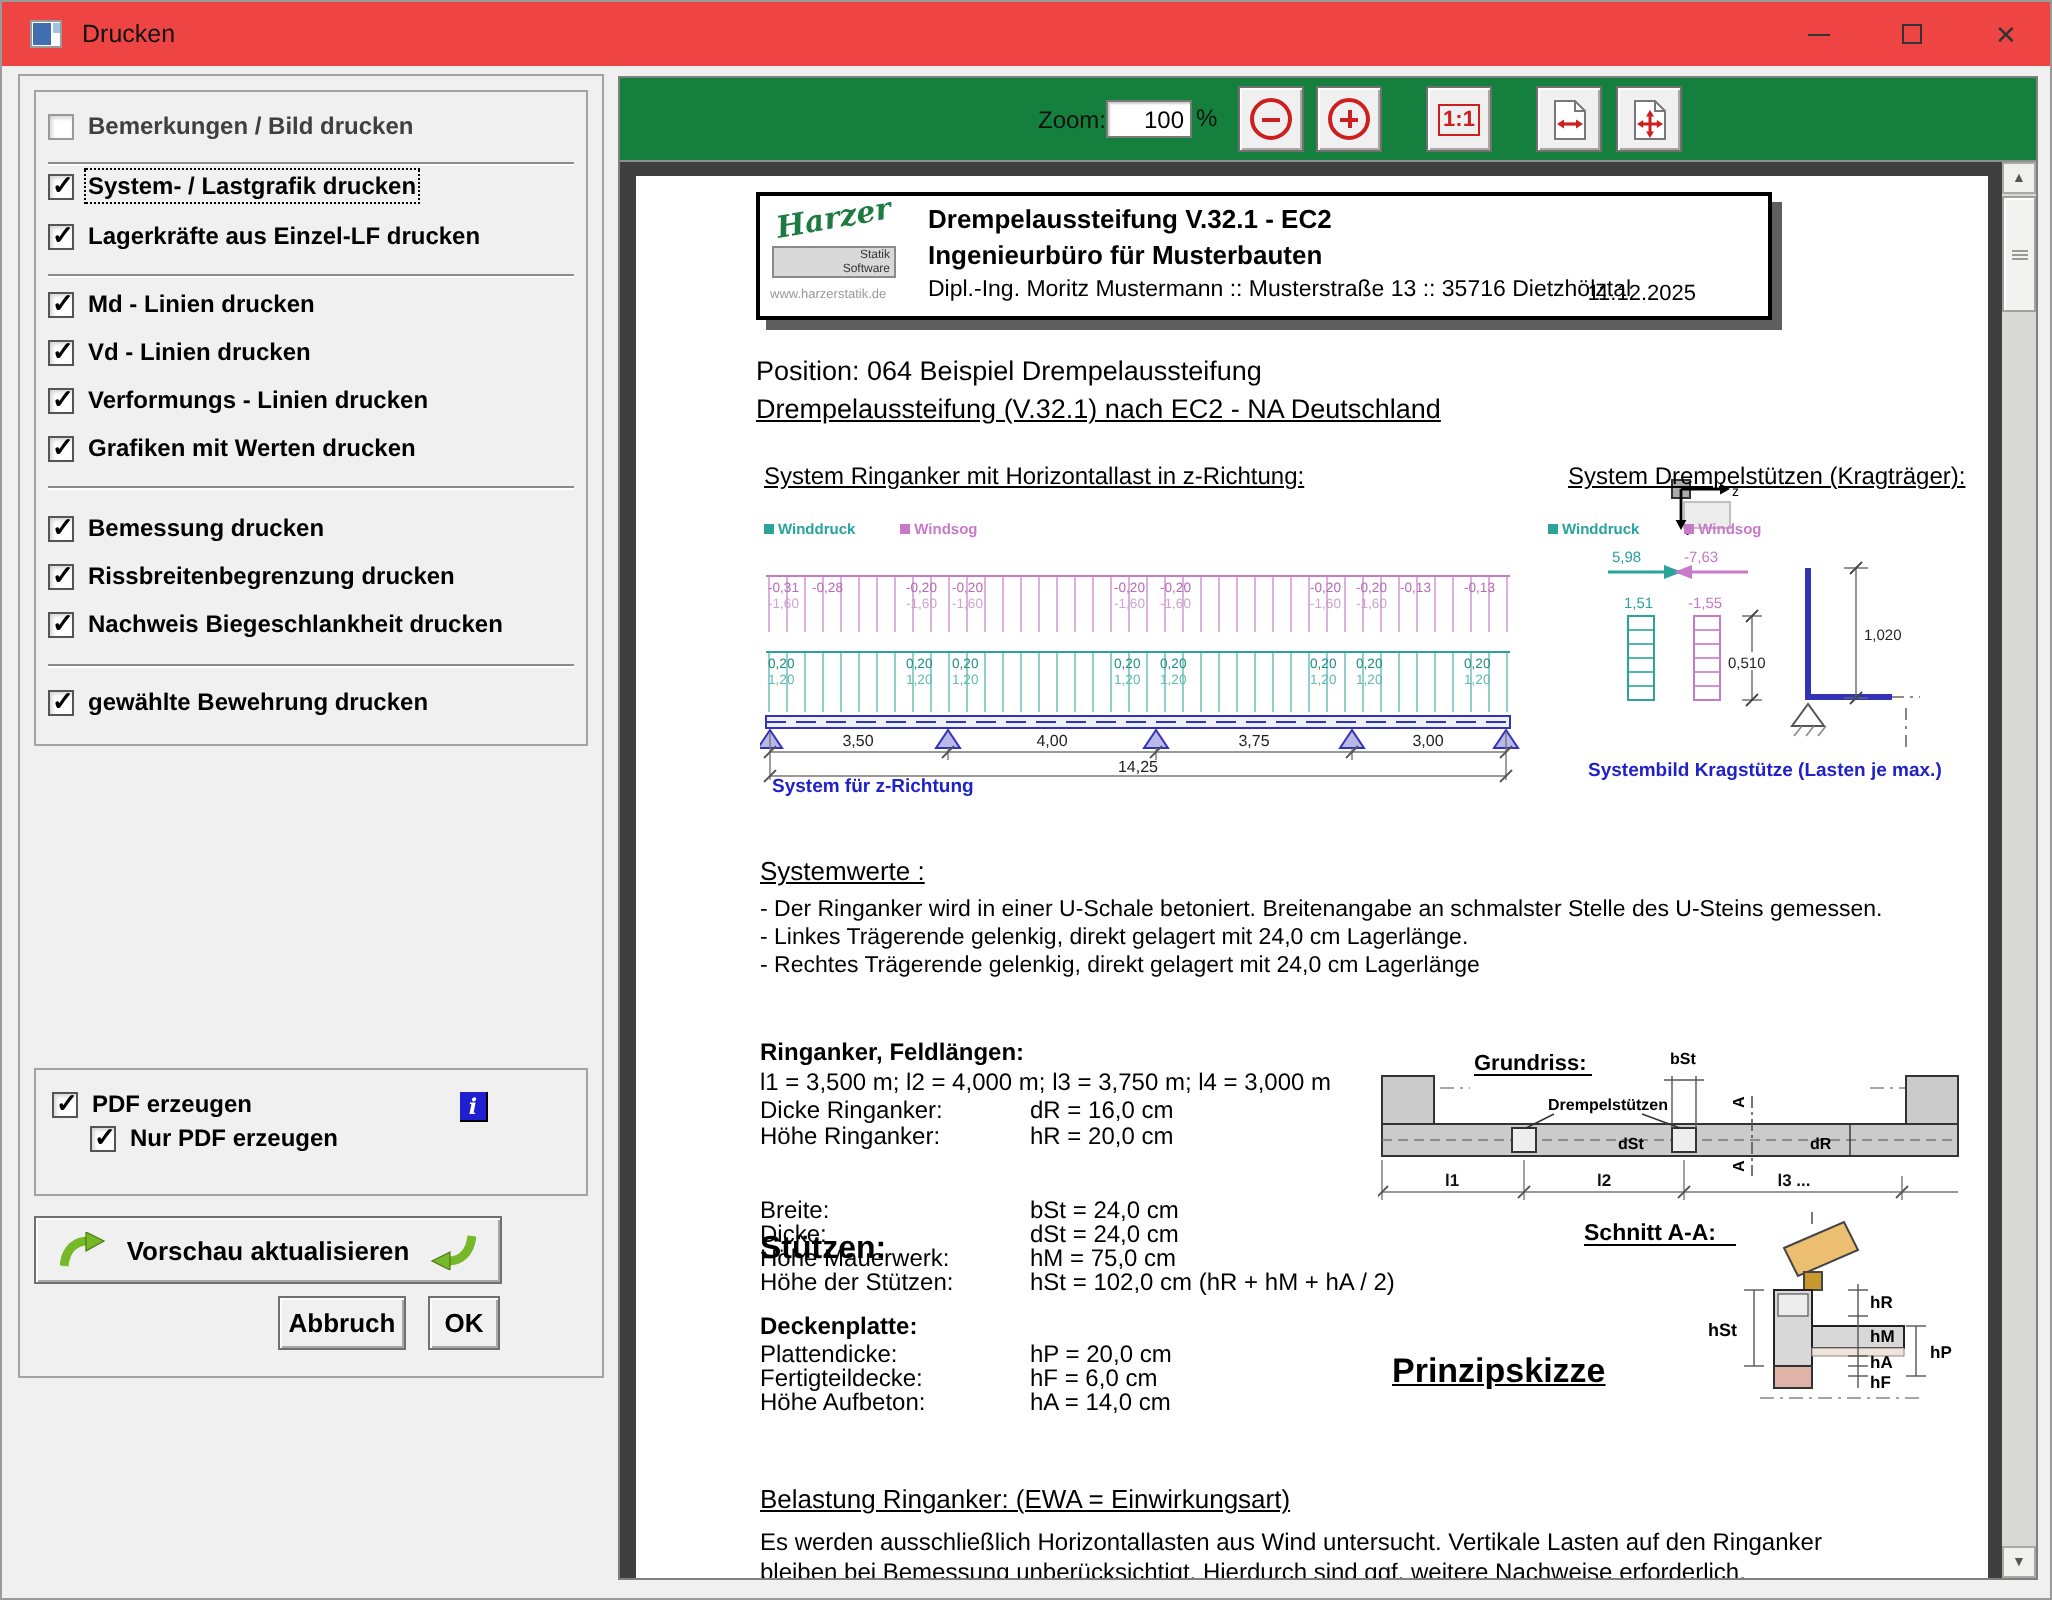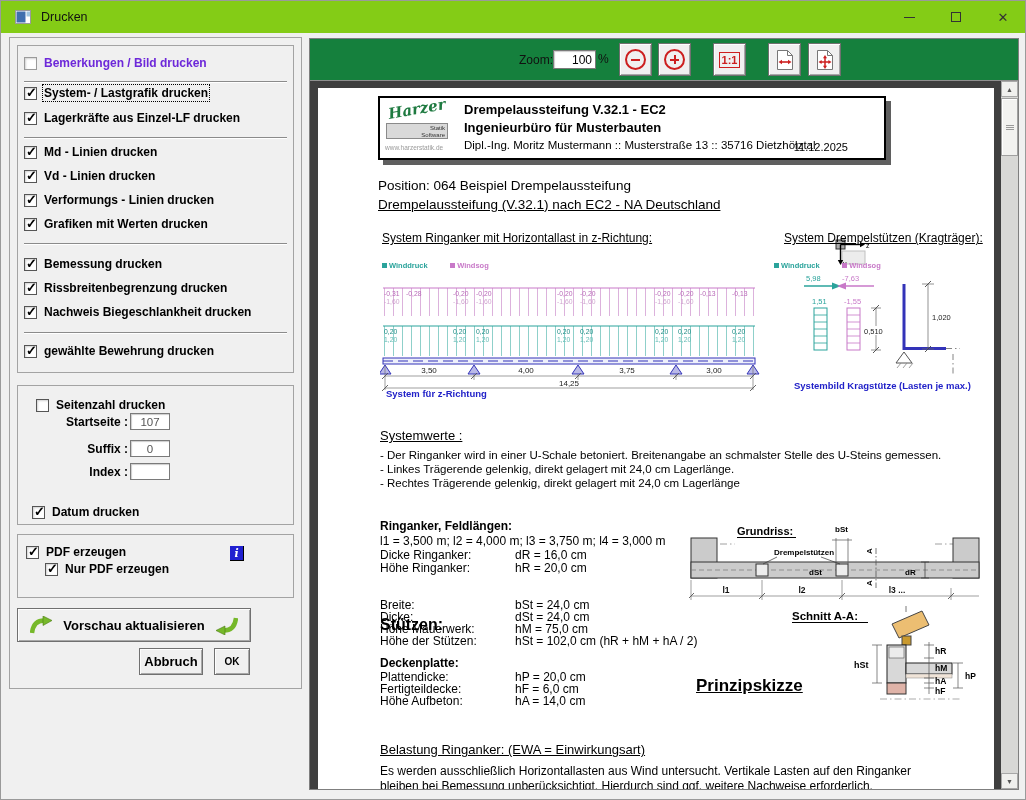--- a/index.html
+++ b/index.html
@@ -1,33 +1,33 @@
 <!DOCTYPE html>
 <html><head>
 <meta charset="utf-8">
 <style>
   * { box-sizing: border-box; margin: 0; padding: 0; }
   html,body { width:1026px; height:800px; }
   body { font-family:"Liberation Sans",sans-serif; background:#f0f0f0; position:relative; overflow:hidden; }
   .win { position:absolute; inset:0; border:1px solid #9a9a9a; background:#f0f0f0; }
-  .titlebar { position:absolute; left:0; top:0; right:0; height:32px; background:#84cc16; display:flex; align-items:center; }
+  .titlebar { position:absolute; left:0; top:0; right:0; height:32px; background:#ef4444; display:flex; align-items:center; }
   .title-text { font-size:12.5px; color:#111; margin-left:10px; }
   .app-icon { margin-left:14px; width:16px; height:14px; }
   .wbtn { position:absolute; top:4px; width:40px; height:24px; display:flex; align-items:center; justify-content:center; color:#333; }
   .min-glyph { width:11px; height:1px; background:#333; display:inline-block; }
   .max-glyph { width:10px; height:10px; border:1px solid #333; display:inline-block; }
   .close-glyph { font-size:13px; line-height:1; }
   .gbox { position:absolute; border:1px solid #a3a3a3; }
   .sep { position:absolute; left:6px; right:6px; border-top:1px solid #8b8b8b; box-shadow:0 1px 0 #ffffff; }
   .row { position:absolute; display:flex; align-items:center; gap:7px; }
   .cb { width:13px; height:13px; background:#fff; border:1px solid #555; box-shadow:inset 1px 1px 2px rgba(0,0,0,.18); position:relative; flex:0 0 13px; }
   .cb.on::after { content:"✓"; position:absolute; left:1px; top:-3px; font-size:13px; font-weight:bold; color:#000; }
   .cb.dis { border-color:#9a9a9a; }
   .cbl { font-size:12px; font-weight:bold; color:#000; white-space:nowrap; }
-  .cbl.dis { color:#6d28d9; }
+  .cbl.dis { color:#404040; }
   .cbl.focus { outline:1px dotted #000; outline-offset:1px; }
   .flabel { position:absolute; font-size:12px; font-weight:bold; width:100px; text-align:right; white-space:nowrap; }
   .field { position:absolute; width:40px; height:17px; border:1px solid #7a7a7a; box-shadow:inset 1px 1px 1px rgba(0,0,0,.2); background:#fff; font-size:11.5px; text-align:center; font-family:"Liberation Sans",sans-serif; color:#555; }
   .btn3d { background:#f0f0f0; border:1px solid #707070; box-shadow:inset 1px 1px 0 #fdfdfd, inset -1px -1px 0 #a8a8a8; display:flex; align-items:center; justify-content:center; cursor:default; }
   .info-i { position:absolute; width:14px; height:15px; background:#2020d0; border-right:1.5px solid #000; border-bottom:1.5px solid #000; color:#fff; font-family:"DejaVu Serif",serif; font-weight:bold; font-style:italic; font-size:11px; display:flex; align-items:center; justify-content:center; }
   
   .preview-border { position:absolute; left:308px; top:37px; width:710px; height:752px; border:1px solid #7f7f7f; background:#f0f0f0; }
   .toolbar { position:absolute; left:309px; top:38px; width:708px; height:42px; background:#15803d; border-bottom:1px solid #8f8f8f; }
   .tlabel { position:absolute; font-size:12px; color:#111; }
   .zoominput { position:absolute; width:43px; height:19px; border:1px solid #7a7a7a; box-shadow:inset 1px 1px 1px rgba(0,0,0,.2); background:#fff; font-size:12px; text-align:right; padding-right:3px; font-family:"Liberation Sans",sans-serif; }
@@ -127,36 +127,20 @@
         <span class="cb on"></span>
         <span class="cbl">Nachweis Biegeschlankheit drucken</span>
       </div>
     <div class="sep" style="top:286px;"></div>
     <div class="row" style="left:6px; top:298px;">
         <span class="cb on"></span>
         <span class="cbl">gewählte Bewehrung drucken</span>
       </div>
   </div>
 
-  <div class="gbox" style="left:16px; top:384px; width:277px; height:140px;">
-    <div class="row" style="left:18px; top:12px;">
-        <span class="cb"></span>
-        <span class="cbl">Seitenzahl drucken</span>
-      </div>
-    <span class="flabel" style="left:10px; top:29px;">Startseite :</span>
-    <input class="field" style="left: 112px; top: 27px;" value="107">
-    <span class="flabel" style="left:10px; top:56px;">Suffix :</span>
-    <input class="field" style="left: 112px; top: 54px;" value="0">
-    <span class="flabel" style="left:10px; top:79px;">Index :</span>
-    <input class="field" style="left: 112px; top: 77px;" value="">
-    <div class="row" style="left:14px; top:119px;">
-        <span class="cb on"></span>
-        <span class="cbl">Datum drucken</span>
-      </div>
-  </div>
 
   <div class="gbox" style="left:16px; top:533px; width:277px; height:64px;">
     <div class="row" style="left:8px; top:10px;">
         <span class="cb on"></span>
         <span class="cbl">PDF erzeugen</span>
       </div>
     <div class="info-i" style="left:212px; top:11px;">i</div>
     <div class="row" style="left:27px; top:27px;">
         <span class="cb on"></span>
         <span class="cbl">Nur PDF erzeugen</span>
@@ -170,21 +154,21 @@
     </svg>
     <span style="font-size:13px; font-weight:bold;">Vorschau aktualisieren</span>
     <svg class="green-arrow" width="24" height="19" viewBox="0 0 24 19">
       <path d="M22,2 C21,11 16,14.5 10,14.5" fill="none" stroke="#76b82a" stroke-width="4.5"></path>
       <polygon points="11,10 2,14.5 11,19" fill="#76b82a" stroke="#4a7a12" stroke-width="0.6"></polygon>
     </svg>
   </div>
   <div class="btn3d" style="position:absolute; left:138px; top:647px; width:64px; height:27px; font-size:13px; font-weight:bold;">
       <span>Abbruch</span>
     </div>
-  <div class="btn3d" style="position:absolute; left:213px; top:647px; width:36px; height:27px; font-size:10px; font-weight:bold;">
+  <div class="btn3d" style="position:absolute; left:213px; top:647px; width:36px; height:27px; font-size:13px; font-weight:bold;">
       <span>OK</span>
     </div>
 
   <div class="preview-border"></div>
 
   <div class="toolbar">
     <span class="tlabel" style="left:209px; top:14px;">Zoom:</span>
     <input class="zoominput" style="left: 243px; top: 11px; position: absolute;" value="100">
     <span class="tlabel" style="left:288px; top:13px;">%</span>
     <div class="tbtn btn3d" style="left:309px;">

